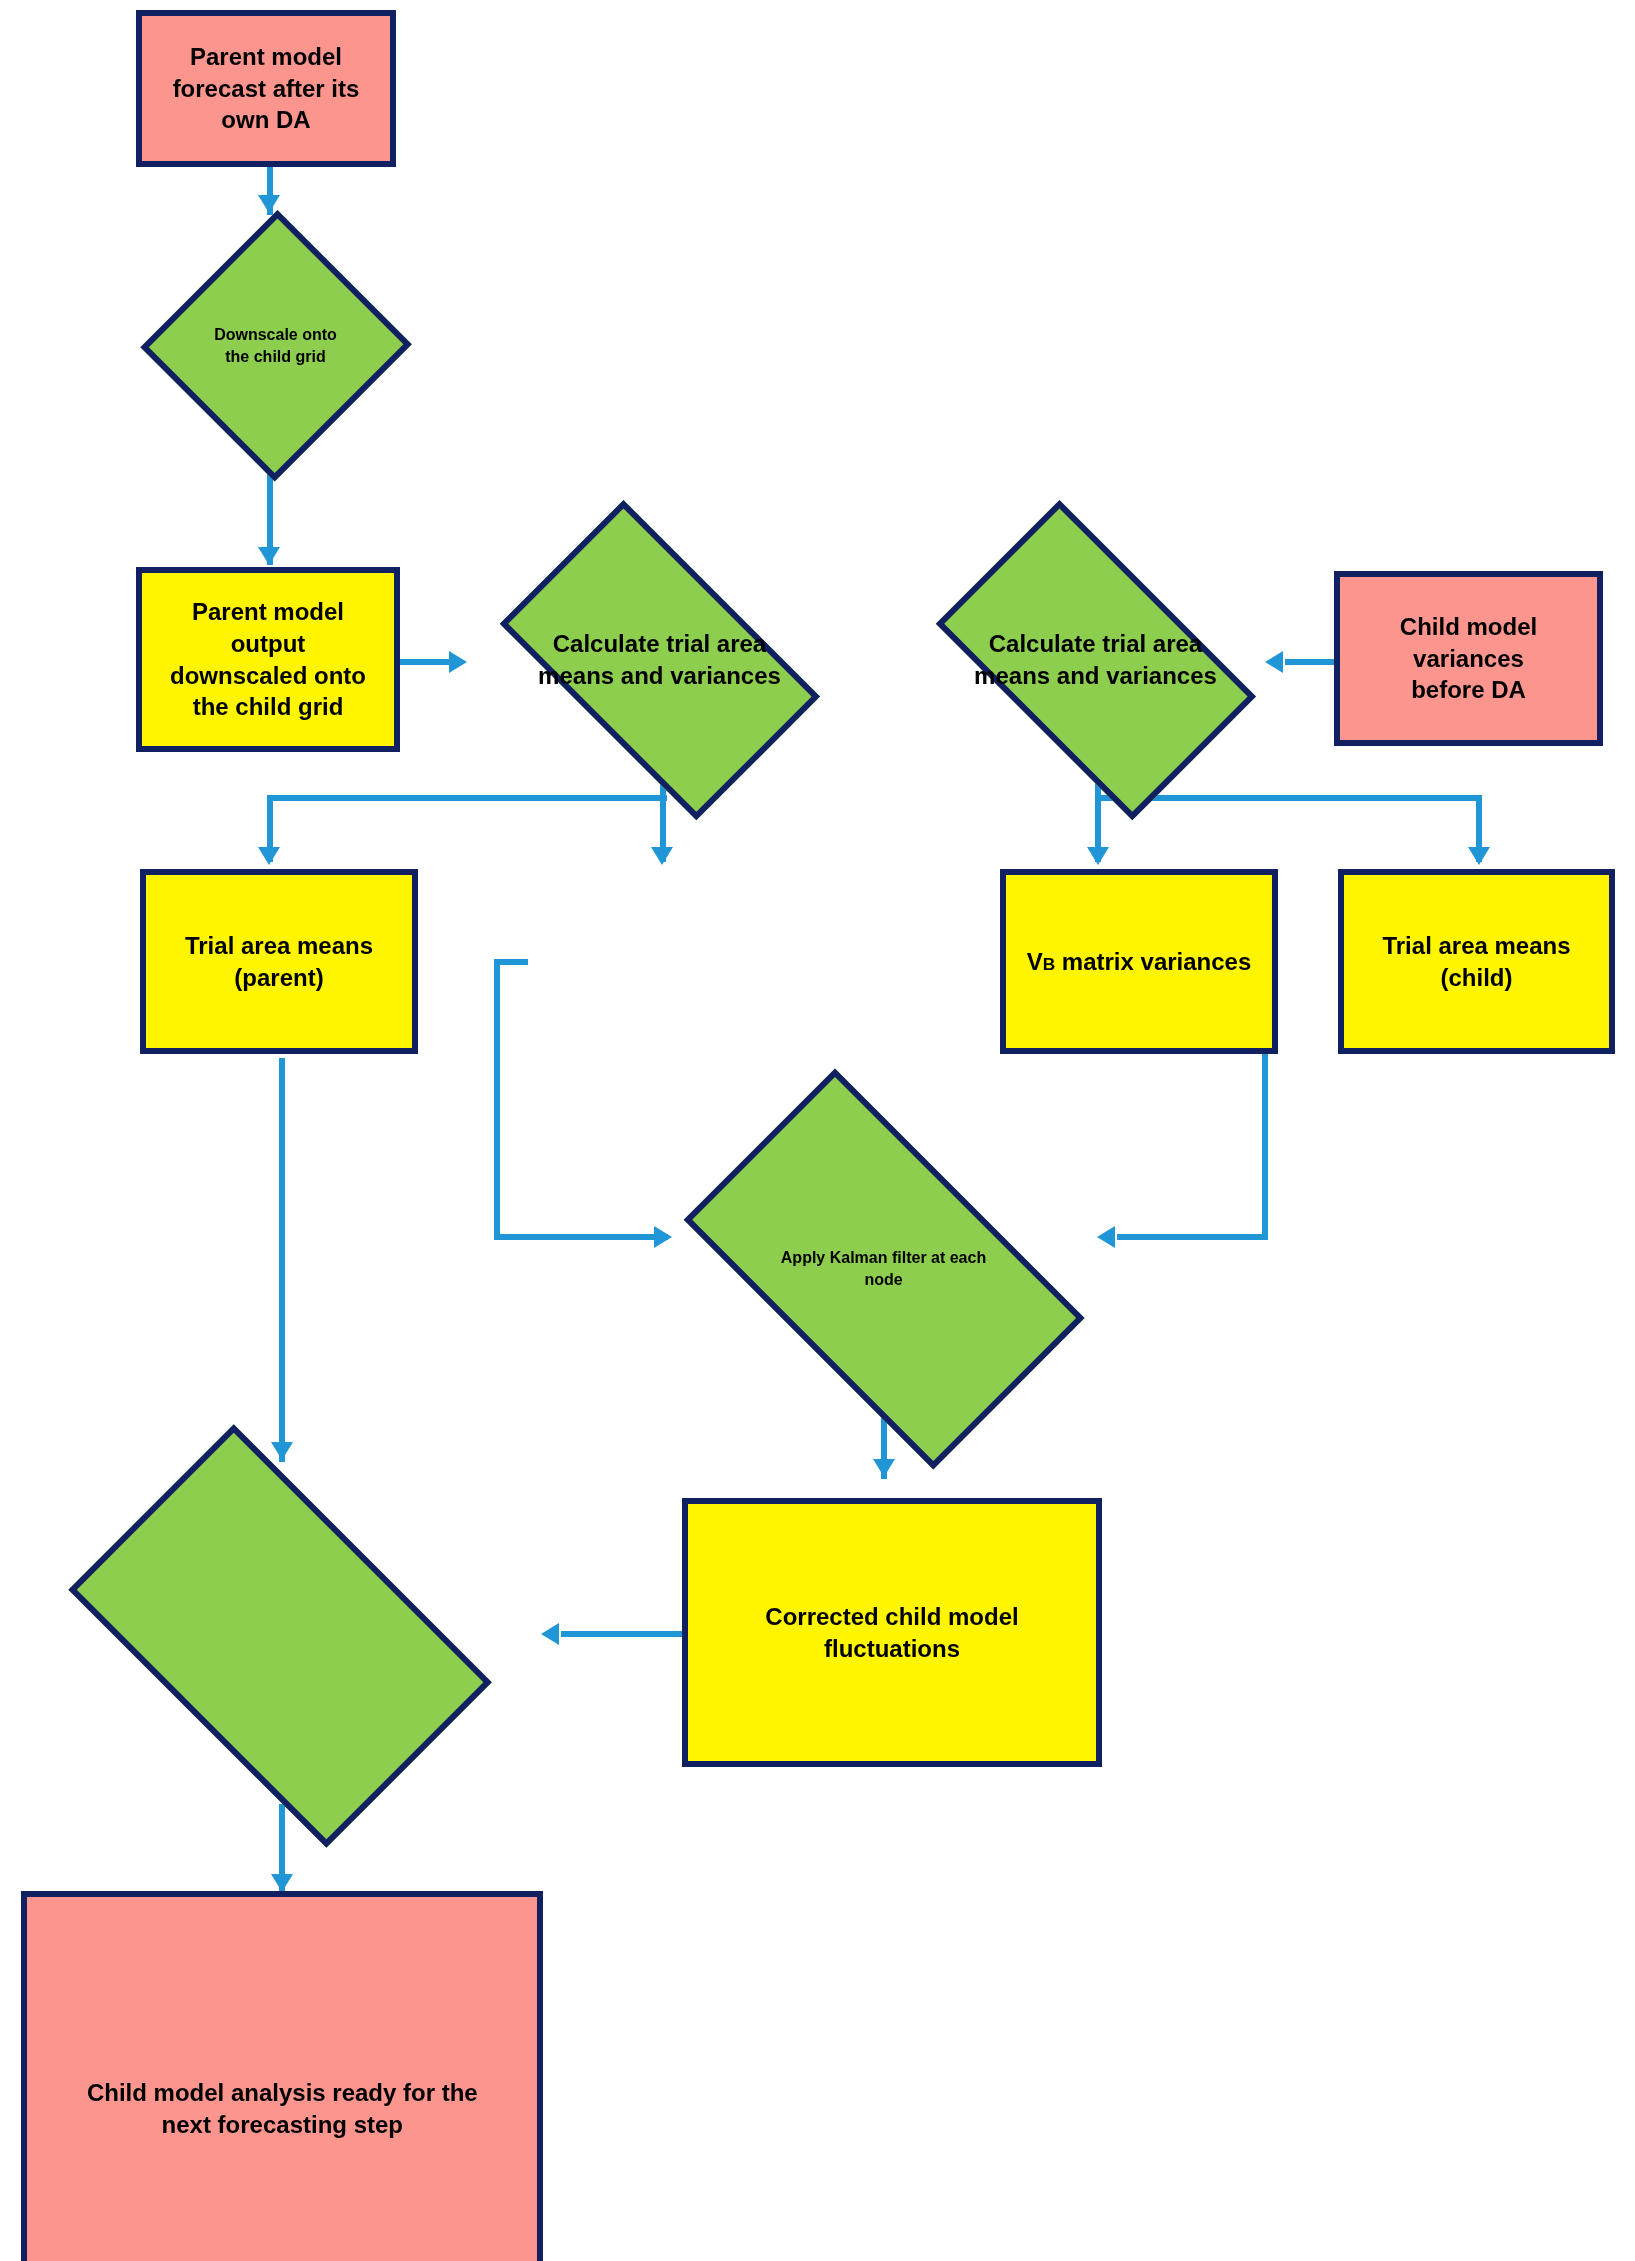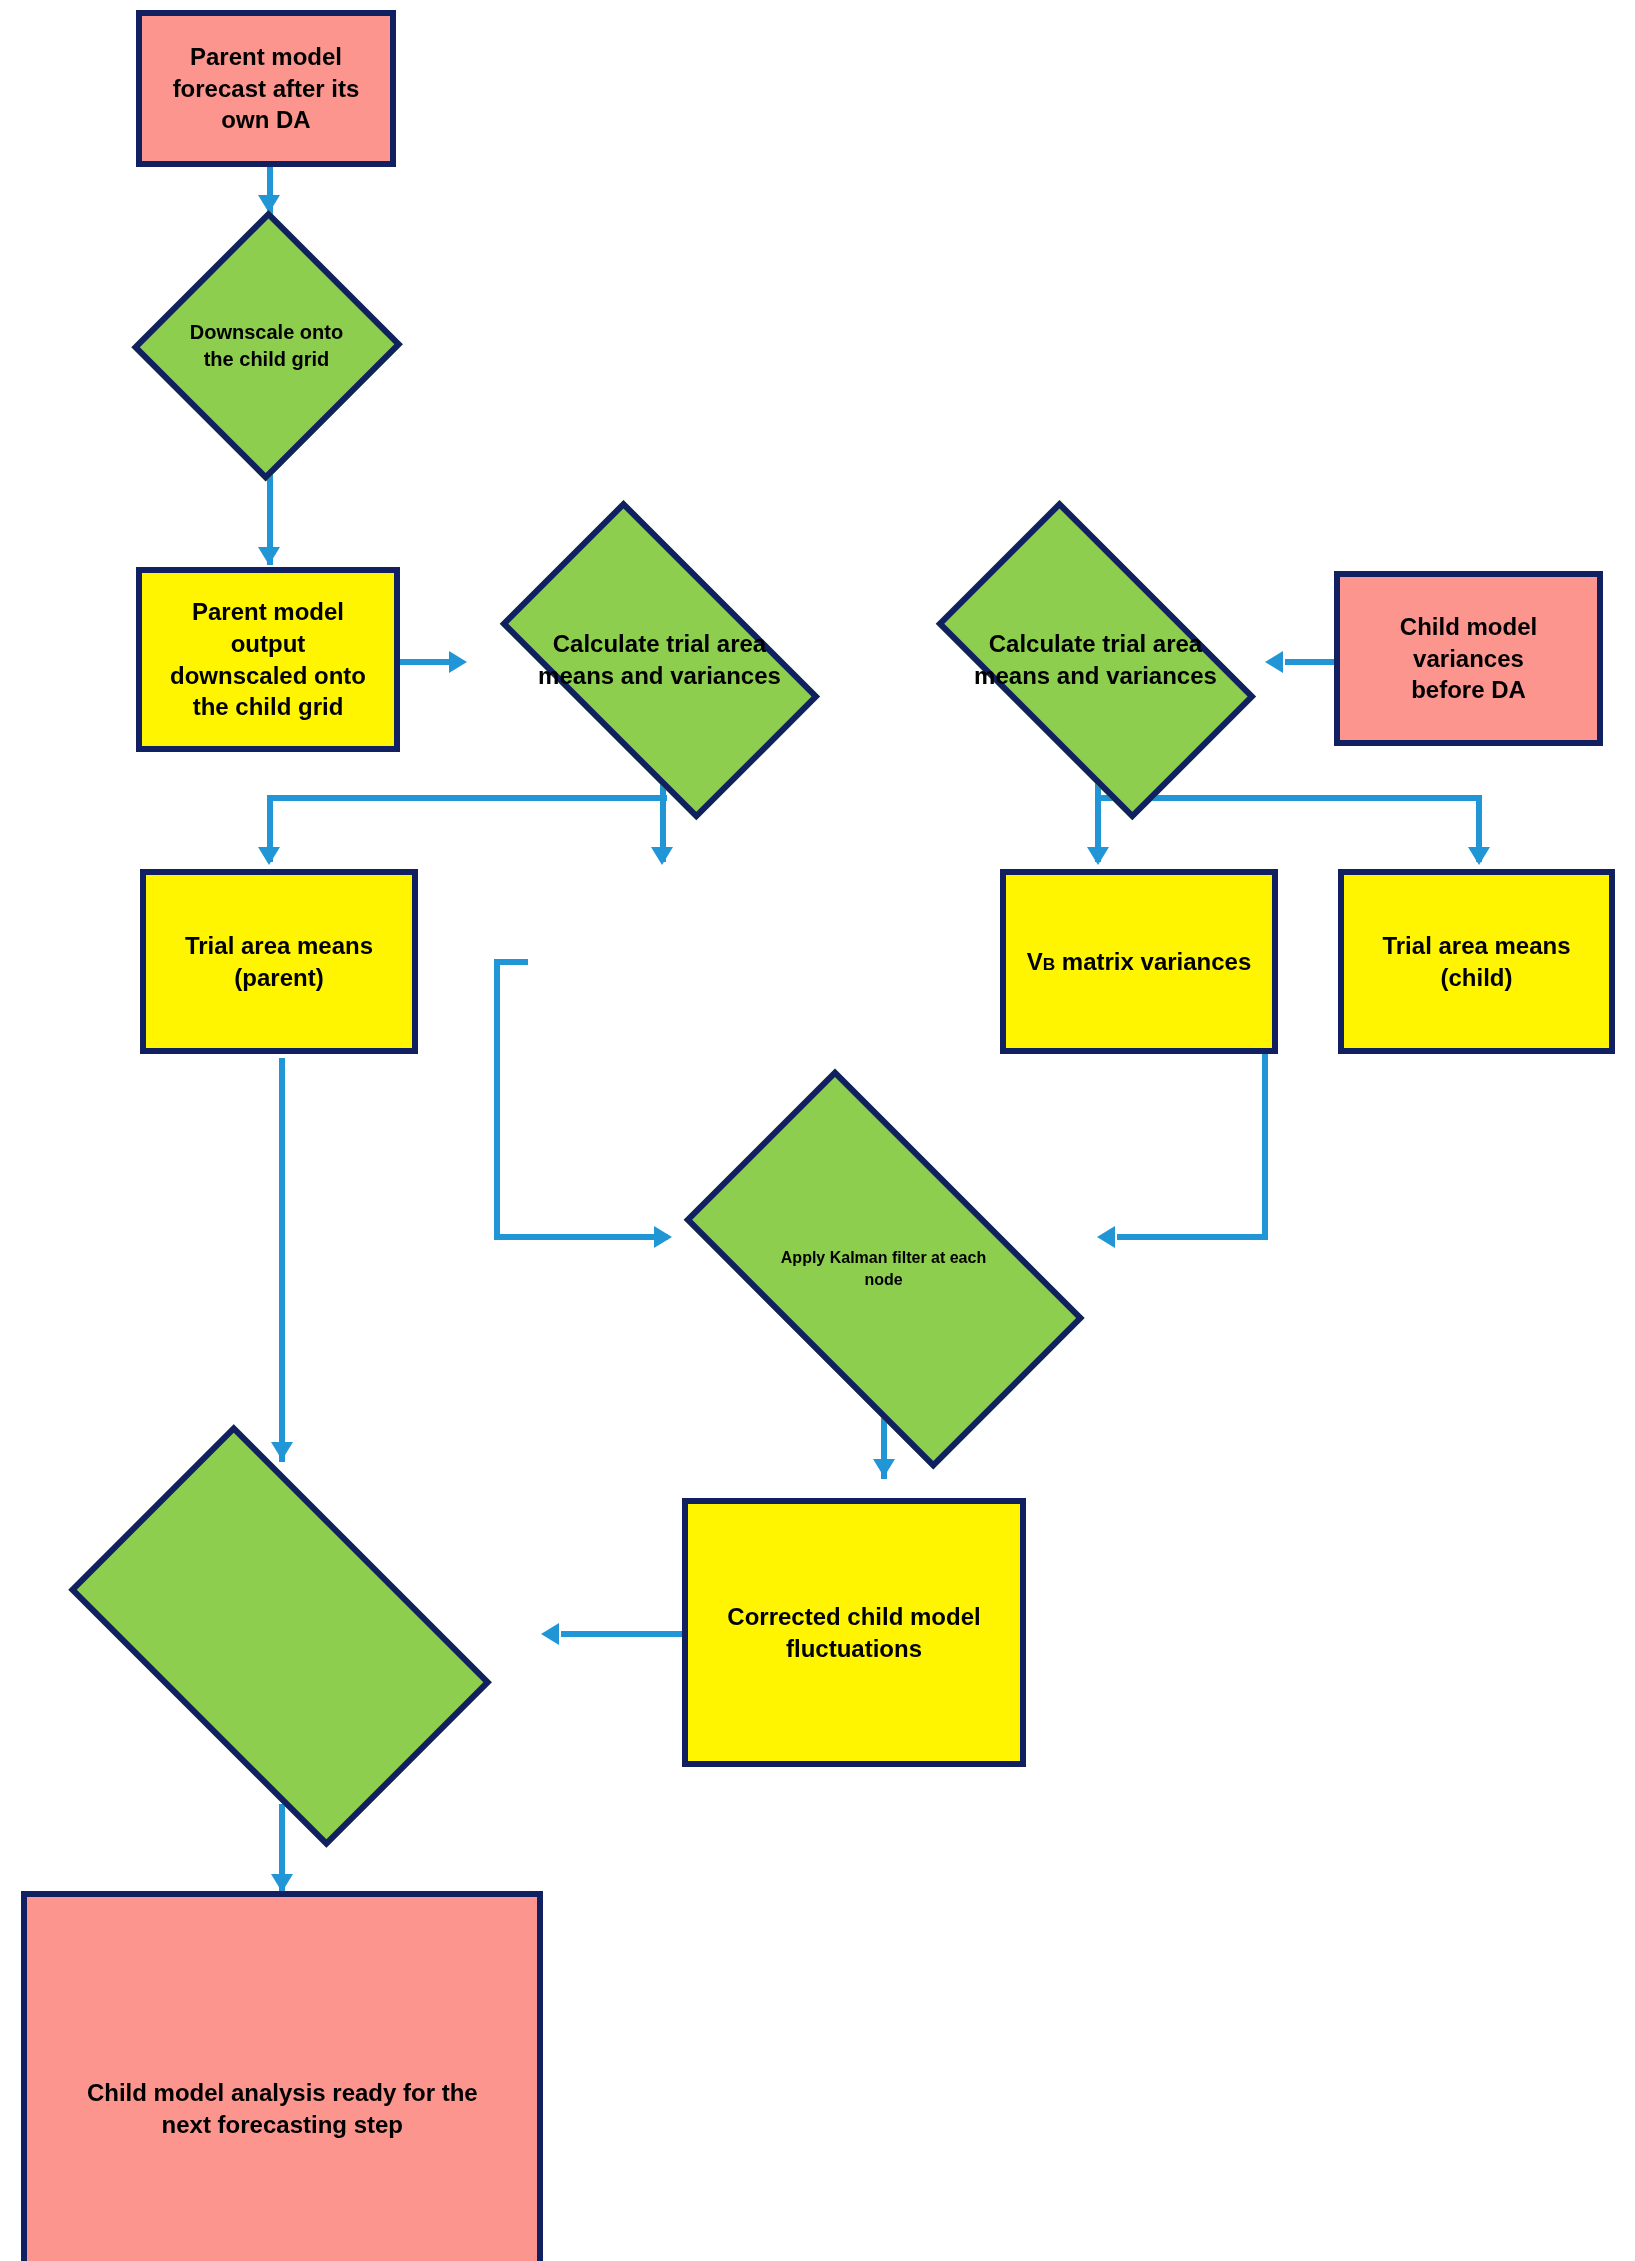--- a/index.html
+++ b/index.html
@@ -143,21 +143,21 @@
 
   <div class="conn v" style="left:279px; top:1804px; height:90px;"></div>
   <div class="arrow down" style="left:271px; top:1874px;"></div>
 
   <div class="node rect pink" style="left:136px; top:10px; width:260px; height:157px; font-size:24px;">
     <span class="label">Parent model
 forecast after its
 own DA</span>
   </div>
 
-  <div class="node diamond" style="left:132px; top:208px; width:269px; height:275px; font-size:20px;">
+  <div class="node diamond" style="left:141px; top:208px; width:269px; height:275px; font-size:16px;">
     <span class="shape"></span>
     <span class="label">Downscale onto
 the child grid</span>
   </div>
 
   <div class="node rect yellow" style="left:136px; top:567px; width:264px; height:185px; font-size:24px;">
     <span class="label">Parent model
 output
 downscaled onto
 the child grid</span>
@@ -194,21 +194,21 @@
     <span class="label">Trial area means
 (child)</span>
   </div>
 
   <div class="node diamond" style="left:634px; top:1117px; width:499px; height:303px; font-size:16px;">
     <span class="shape"></span>
     <span class="label">Apply Kalman filter at each
 node</span>
   </div>
 
-  <div class="node rect yellow" style="left:682px; top:1498px; width:344px; height:269px; font-size:24px;">
+  <div class="node rect yellow" style="left:682px; top:1498px; width:420px; height:269px; font-size:24px;">
     <span class="label">Corrected child model
 fluctuations</span>
   </div>
 
   <div class="node diamond" style="left:22.4px; top:1470px; width:516px; height:331px; font-size:24px;">
     <span class="shape"></span>
   </div>
 
   <div class="node rect pink" style="left:21.3px; top:1891px; width:522px; height:436px; font-size:24px;align-items:center;">
     <span class="label">Child model analysis ready for the

